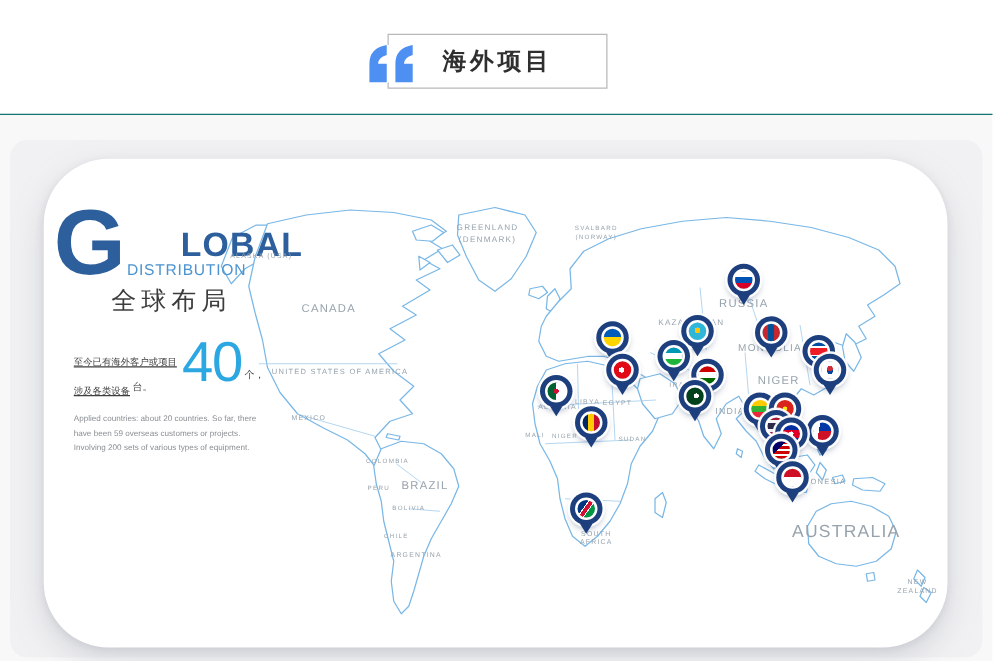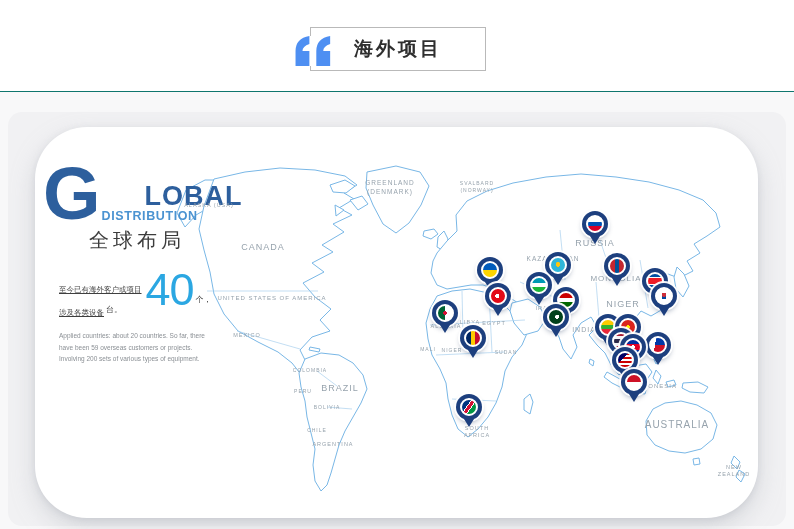--- a/index.html
+++ b/index.html
@@ -24,21 +24,21 @@
     border-radius:52px;overflow:hidden;
     box-shadow:0 10px 24px rgba(160,165,175,.35), 0 2px 6px rgba(160,165,175,.25);
   }
   .world-map{position:absolute;left:0;top:0;width:723px;height:391px;}
   
   .logo{position:absolute;left:8px;top:38px;}
   .logo-row{display:flex;align-items:flex-end;}
   .logo-g{font-size:74px;line-height:58px;font-weight:bold;color:#2d5f9d;}
   .logo-col{display:flex;flex-direction:column;margin-left:1px;}
   .logo-lobal{font-size:27px;line-height:25px;font-weight:bold;color:#2d5f9d;letter-spacing:1px;margin-left:43px;}
-  .logo-dist{font-size:12.5px;line-height:14px;font-weight:bold;color:#4b93d1;letter-spacing:.6px;}
+  .logo-dist{font-size:12.5px;line-height:14px;font-weight:normal;color:#4b93d1;letter-spacing:.6px;}
   .logo-cn{margin:4px 0 0 46px;font-size:20px;font-weight:normal;color:#3c3c3c;letter-spacing:4px;}
   
   .stats{position:absolute;left:24px;top:142px;width:190px;}
   .stat-row{display:flex;align-items:center;}
   .stat-label{font-size:7.5px;color:#3f3f3f;white-space:nowrap;text-decoration:underline;}
   .stat-value{font-size:45px;line-height:42px;color:#2ba7e2;letter-spacing:-1px;margin-left:4px;}
   .stat-unit{font-size:8px;color:#3f3f3f;align-self:flex-end;margin:0 0 6px 2px;white-space:nowrap;}
   .stat-row.second{margin-top:-7px;text-align:right;}
   .stat-desc{margin-top:9px;font-size:6.5px;line-height:1.8;color:#8a8f94;white-space:pre-line;}
   
@@ -165,21 +165,21 @@
       <div class="map-label" style="left: 509px; top: 182px; font-size: 5.5px;">IRAN</div>
       <div class="map-label" style="left: 549px; top: 203px; font-size: 7px;">INDIA</div>
       <div class="map-label" style="left: 411px; top: 200px; font-size: 5.5px;">ALGERIA</div>
       <div class="map-label" style="left: 435px; top: 196px; font-size: 5.5px;">LIBYA</div>
       <div class="map-label" style="left: 459px; top: 197px; font-size: 5.5px;">EGYPT</div>
       <div class="map-label" style="left: 393px; top: 222px; font-size: 5px;">MALI</div>
       <div class="map-label" style="left: 417px; top: 223px; font-size: 5px;">NIGER</div>
       <div class="map-label" style="left: 471px; top: 225px; font-size: 5px;">SUDAN</div>
       <div class="map-label" style="left: 442px; top: 305px; font-size: 5.5px;">SOUTH
 AFRICA</div>
-      <div class="map-label" style="left: 642px; top: 298px; font-size: 10px;">AUSTRALIA</div>
+      <div class="map-label" style="left: 642px; top: 298px; font-size: 14px;">AUSTRALIA</div>
       <div class="map-label" style="left: 699px; top: 344px; font-size: 5.5px;">NEW
 ZEALAND</div>
       <div class="map-label" style="left: 621px; top: 259px; font-size: 6px;">INDONESIA</div>
       <div class="pin" style="left: 547px; top: 84px; z-index: 324;">
         <div class="flag" style="background: linear-gradient(rgb(255, 255, 255) 0px, rgb(255, 255, 255) 33%, rgb(0, 82, 180) 33%, rgb(0, 82, 180) 67%, rgb(216, 0, 39) 67%);"></div>
       </div>
       <div class="pin" style="left: 510px; top: 125px; z-index: 365;">
         <div class="flag" style="background: radial-gradient(circle at 50% 45%, rgb(254, 197, 12) 0px, rgb(254, 197, 12) 22%, rgb(48, 182, 217) 23%);"></div>
       </div>
       <div class="pin" style="left: 569px; top: 126px; z-index: 366;">

